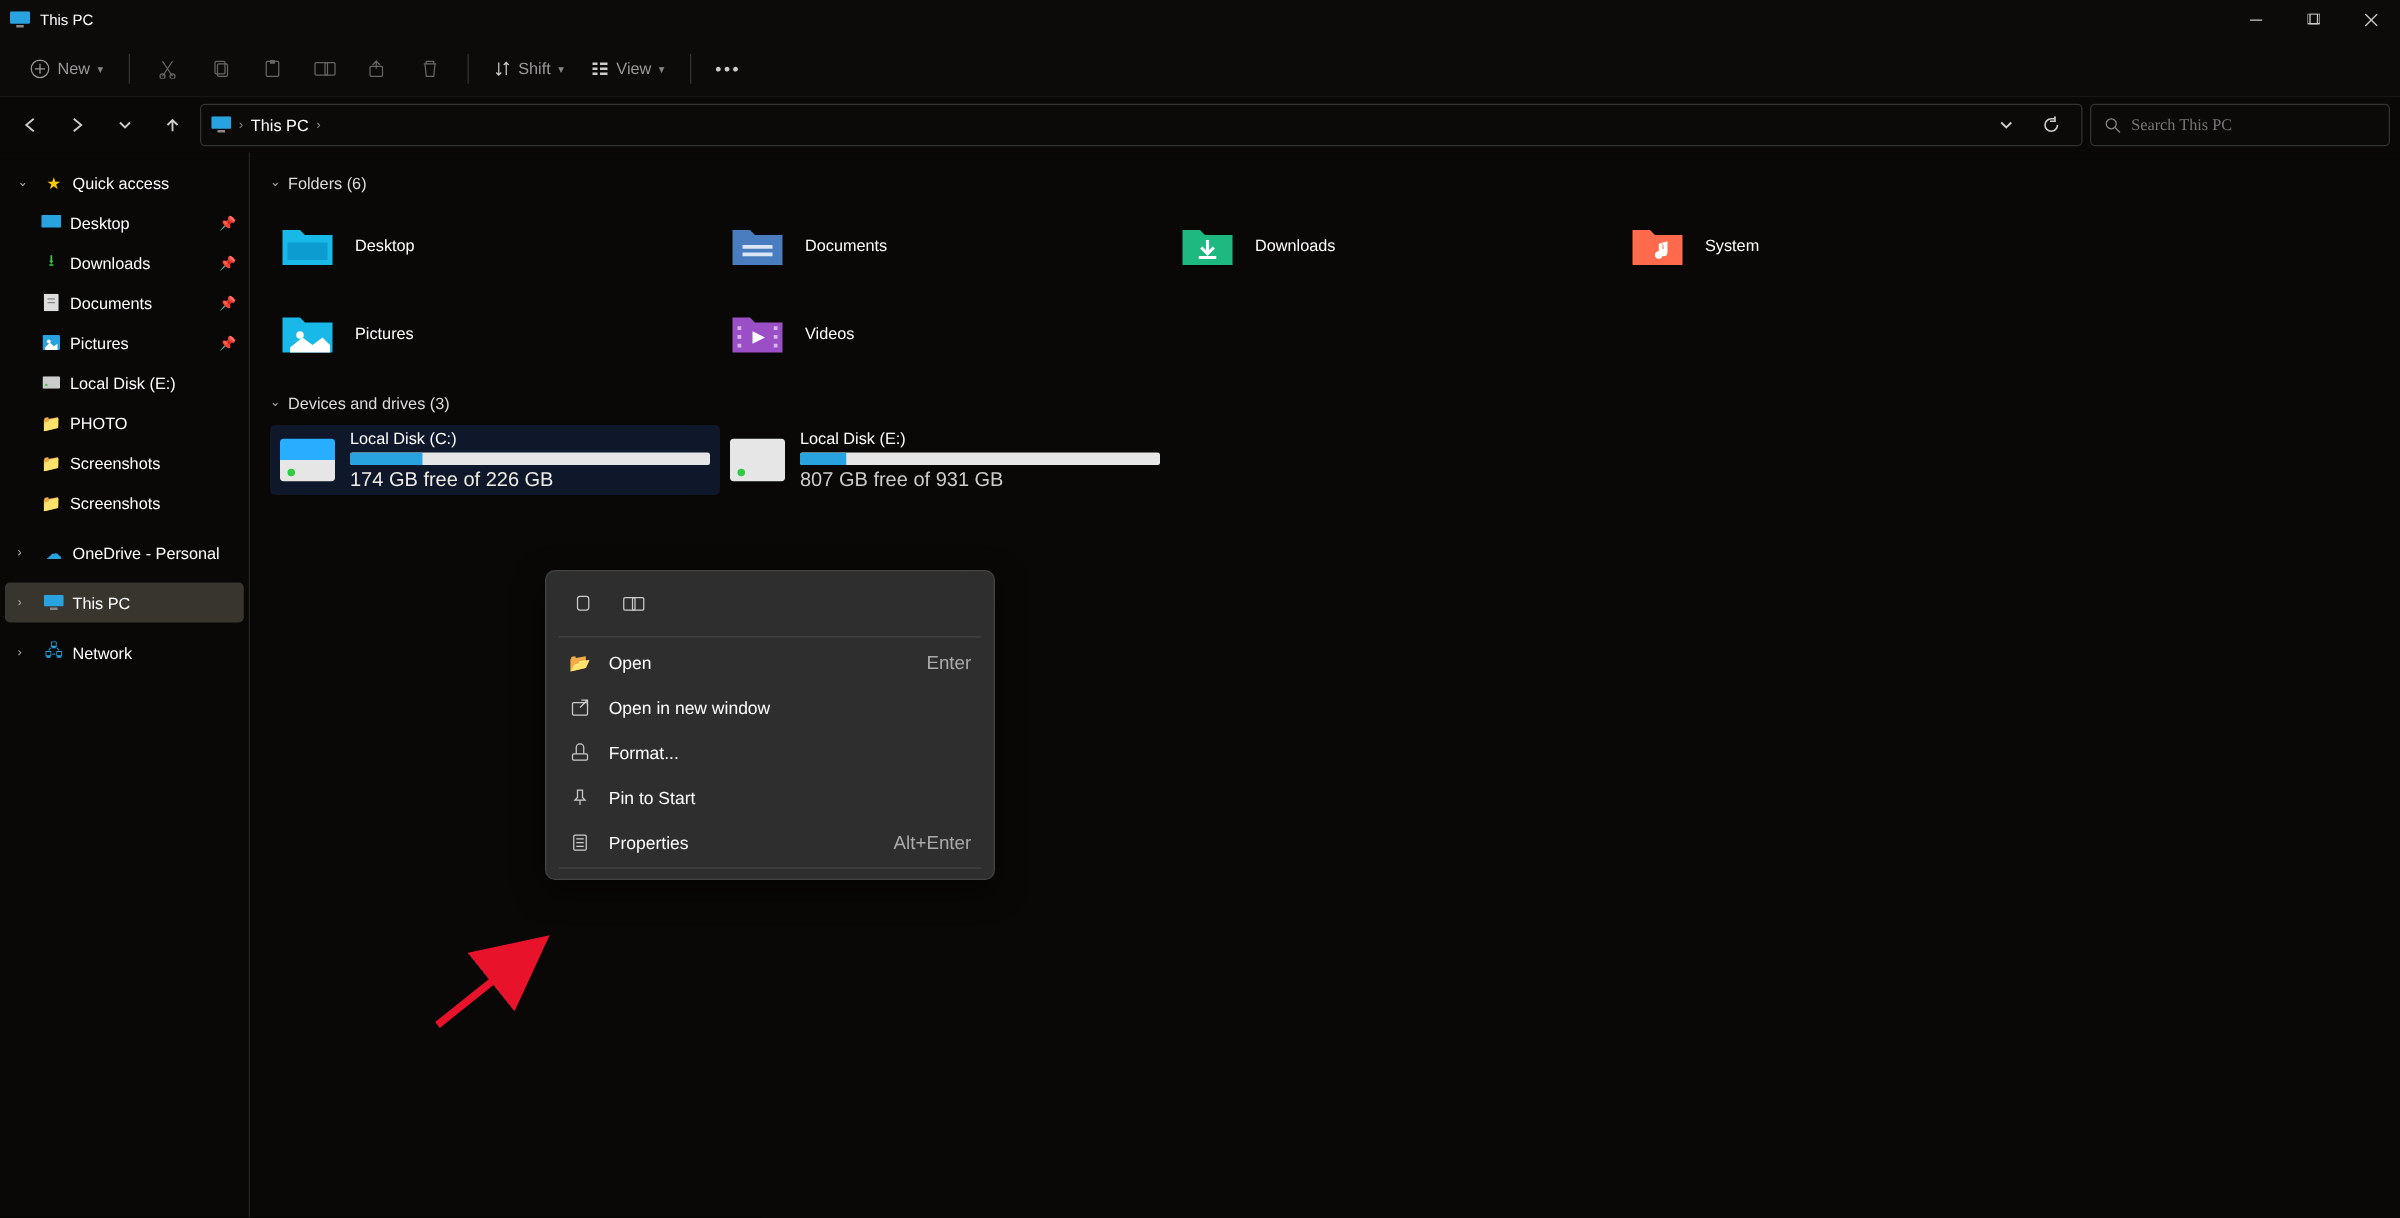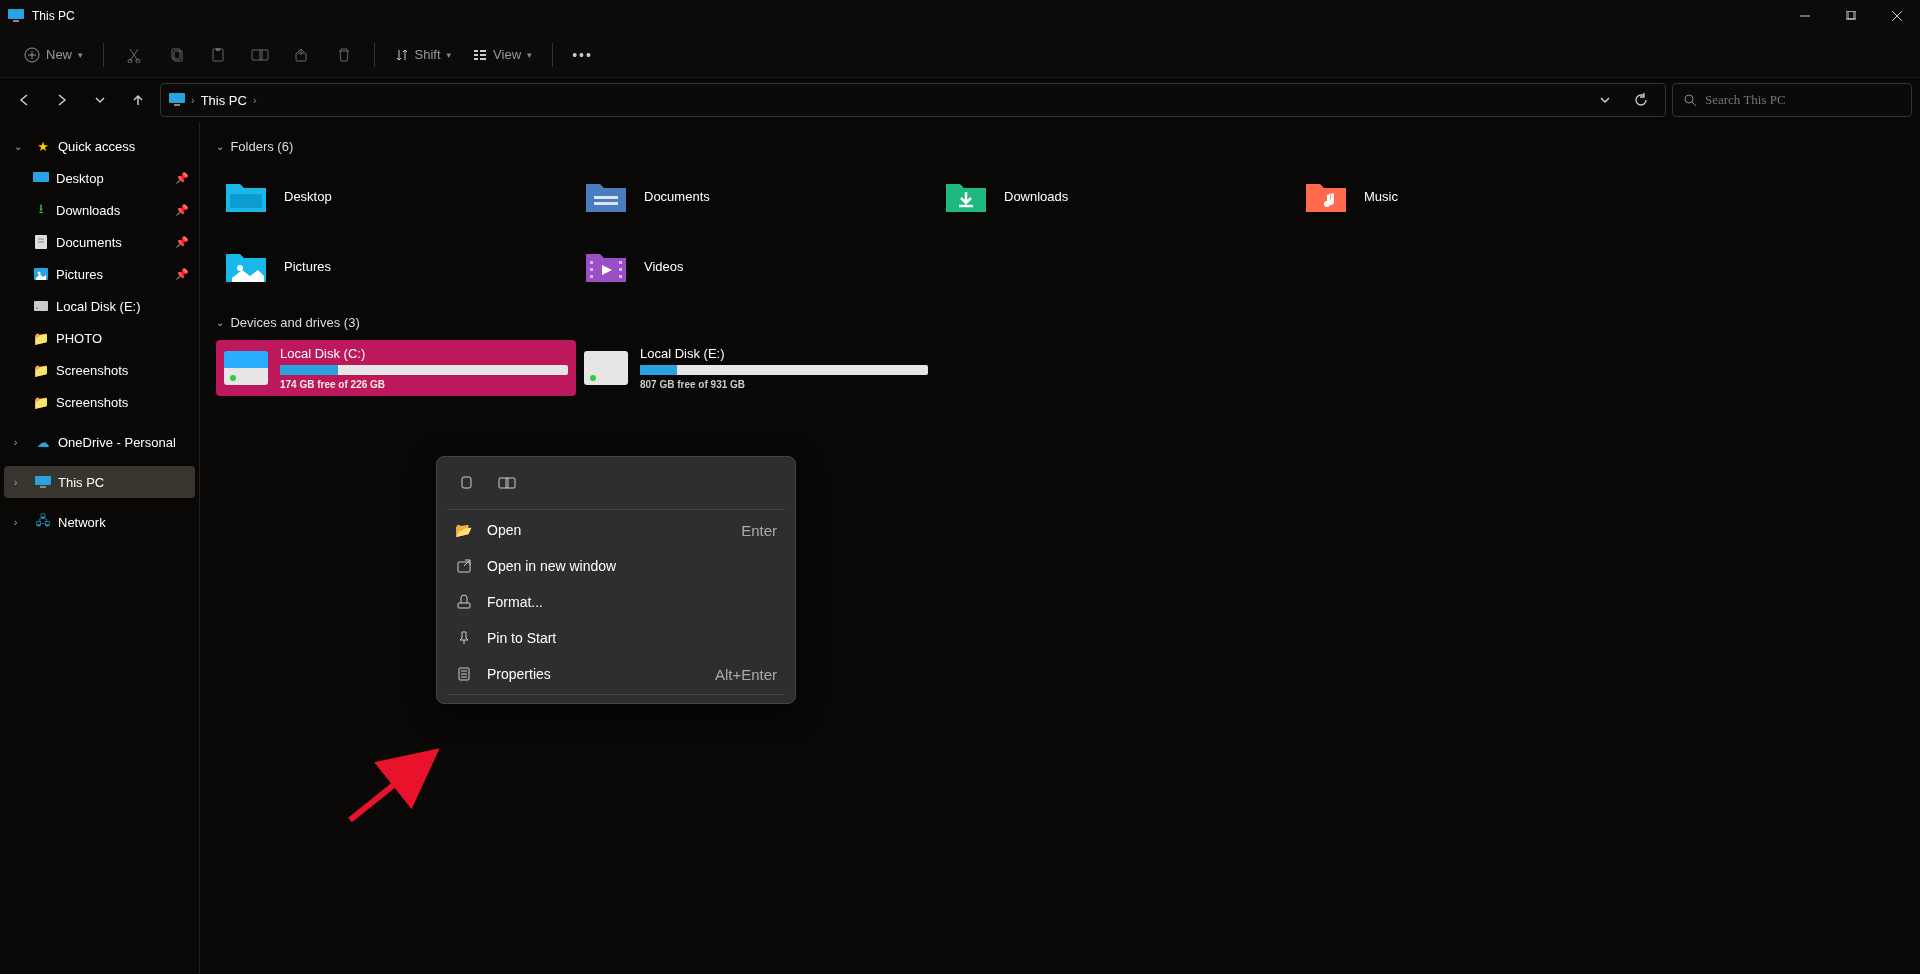--- a/index.html
+++ b/index.html
@@ -35,29 +35,29 @@
   
   .content { flex: 1; overflow: auto; padding: 8px 8px 8px 16px; background: #090806; }
   .group-header { height: 24px; display: flex; align-items: center; gap: 6px; font-size: 13px; color: #ddd; margin: 4px 0 6px 0; }
   .group-header .chev { font-size: 10px; color: #aaa; }
   .folders-grid { display: flex; flex-wrap: wrap; gap: 6px 0; }
   .folder-item { width: 360px; height: 64px; display: flex; align-items: center; gap: 16px; padding: 0 8px; border-radius: 4px; }
   .folder-icon { width: 44px; height: 44px; border-radius: 4px; display: flex; align-items: center; justify-content: center; }
   .folder-label { font-size: 13px; }
   .drives-grid { display: flex; flex-wrap: wrap; gap: 6px 0; }
   .drive-item { width: 360px; height: 56px; display: flex; align-items: center; gap: 12px; padding: 6px 8px; border-radius: 4px; }
-  .drive-item.selected { background: #be185d; align-items: center; }
+  .drive-item.selected { background: #0f172a; align-items: center; }
   .drive-icon { width: 44px; height: 34px; background: #e6e6e6; border-radius: 3px; position: relative; display: flex; align-items: flex-end; justify-content: center; }
   .drive-icon.selected-top { background: linear-gradient(#29adff 50%, #e6e6e6 50%); }
   .drive-icon::after { content: ""; position: absolute; left: 6px; bottom: 4px; width: 6px; height: 6px; background: #2ecc40; border-radius: 50%; }
   .drive-info { flex: 1; display: flex; flex-direction: column; gap: 4px; }
   .drive-name { font-size: 13px; }
   .drive-bar { width: 100%; height: 10px; background: #e6e6e6; border-radius: 2px; overflow: hidden; }
   .drive-bar-fill { height: 100%; background: #28a3e0; }
-  .drive-free { font-size: 10px; color: #ccc; font-weight: bold; }
+  .drive-free { font-size: 16px; color: #ccc; }
   .drive-item.selected .drive-free { color: #f0ece4; }
   
   .ctxmenu { position: absolute; background: #2e2e2e; border: 1px solid #444; border-radius: 8px; padding: 6px; box-shadow: 0 8px 24px rgba(0,0,0,0.6); }
   .ctx-toprow { display: flex; gap: 4px; padding: 4px 6px 8px 6px; }
   .ctx-topbtn { width: 36px; height: 32px; display: flex; align-items: center; justify-content: center; border-radius: 4px; color: #ccc; }
   .ctx-sep { height: 1px; background: #444; margin: 2px 4px; }
   .ctx-item { height: 36px; display: flex; align-items: center; gap: 14px; padding: 0 12px; border-radius: 4px; font-size: 14px; }
   .ctx-item .icon { width: 18px; color: #ccc; display: flex; align-items: center; justify-content: center; }
   .ctx-item .shortcut { margin-left: auto; color: #aaa; font-size: 15px; }
   
@@ -357,21 +357,21 @@
           </div>
         <span class="folder-label">Downloads</span>
       </div>
       <div class="folder-item">
         <div class="folder-icon">
             <svg width="44" height="36">
               <path d="M2 6 L16 6 L20 10 L42 10 L42 34 L2 34 Z" fill="#ff6a4c"></path>
               <path d="M26 14 L26 26 A3 3 0 1 1 23 23 L23 17 L30 15 L30 24 A3 3 0 1 1 27 21" fill="#fff"></path>
             </svg>
           </div>
-        <span class="folder-label">Music</span>
+        <span class="folder-label">System</span>
       </div>
       <div class="folder-item">
         <div class="folder-icon">
             <svg width="44" height="36">
               <path d="M2 6 L16 6 L20 10 L42 10 L42 34 L2 34 Z" fill="#18b8e8"></path>
               <circle cx="16" cy="20" r="3" fill="#fff"></circle>
               <path d="M8 30 L18 22 L26 28 L34 22 L40 28 L40 34 L8 34 Z" fill="#fff"></path>
             </svg>
           </div>
         <span class="folder-label">Pictures</span>

